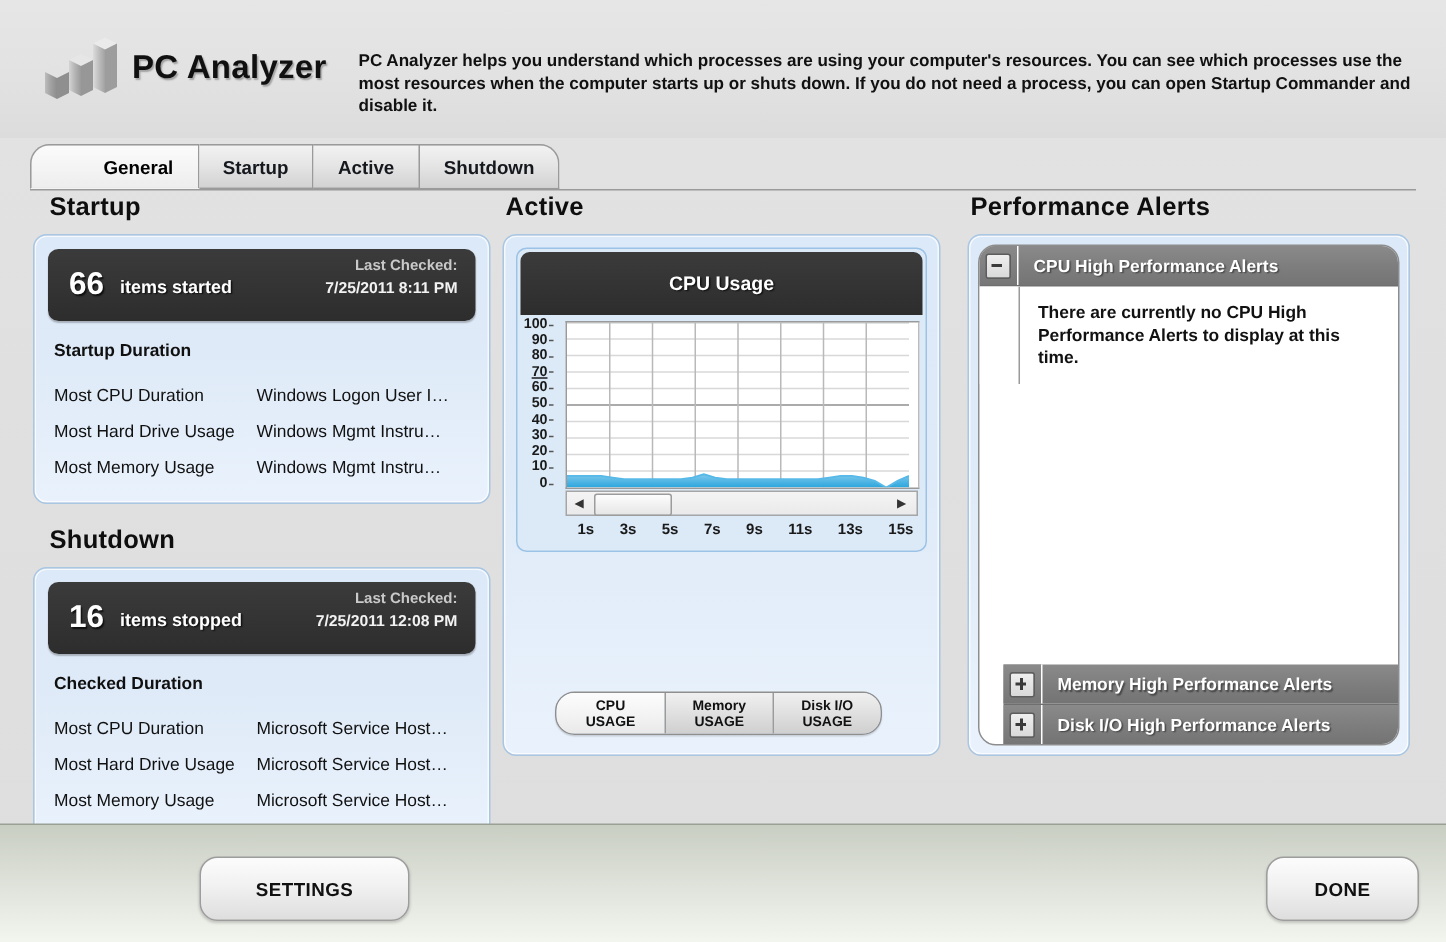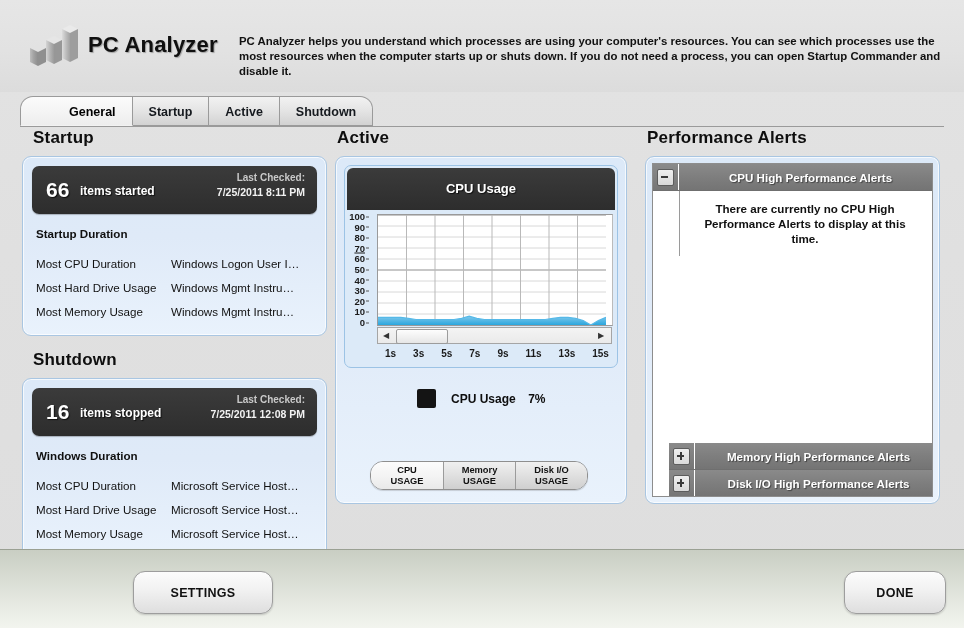--- a/index.html
+++ b/index.html
@@ -207,21 +207,21 @@
     background:linear-gradient(180deg,#f0f0f0 0%,#e0e0e0 50%,#cfcfcf 100%);
     border-left:1px solid #9b9b9b;box-sizing:border-box;cursor:default;
   }
   .segbtn:first-child{border-left:none;}
   .segbtn.sel{background:linear-gradient(180deg,#fcfcfc 0%,#f3f3f3 55%,#e9e9e9 100%);}
 
   
   .alerts-panel{height:348px;padding:6px;position:relative;}
   .alerts-inner{
     position:absolute;left:6px;top:6px;right:6px;bottom:6px;
-    background:#fff;border:1px solid #8d8d8d;border-radius:0;overflow:hidden;text-align:center;
+    background:#fff;border:1px solid #8d8d8d;border-radius:12px;overflow:hidden;
   }
   .alert-head{
     display:flex;align-items:center;height:26px;
     background:linear-gradient(180deg,#8a8a8a 0%,#7e7e7e 50%,#747474 100%);
     border-bottom:1px solid #6f6f6f;
   }
   .exp-box{
     width:26px;height:26px;display:flex;align-items:center;justify-content:center;
     background:linear-gradient(180deg,#8a8a8a,#767676);
     border-right:1px solid #ffffff;box-sizing:border-box;cursor:default;
@@ -364,21 +364,21 @@
 
       <div class="panel">
         <div class="summary">
           <div class="sum-count">16</div>
           <div class="sum-label">items stopped</div>
           <div class="sum-checked">
             <div class="ck-label">Last Checked:</div>
             <div class="ck-val">7/25/2011 12:08 PM</div>
           </div>
         </div>
-        <div class="duration-head">Windows Duration</div>
+        <div class="duration-head">Checked Duration</div>
         <div class="rowlist" id="shutdown-rows">
             <div class="drow">
               <div class="k">Most CPU Duration</div>
               <div class="v">Microsoft Service Host…</div>
             </div>
             <div class="drow">
               <div class="k">Most Hard Drive Usage</div>
               <div class="v">Microsoft Service Host…</div>
             </div>
             <div class="drow">
@@ -452,25 +452,20 @@
                 <span>5s</span>
                 <span>7s</span>
                 <span>9s</span>
                 <span>11s</span>
                 <span>13s</span>
                 <span>15s</span>
               </div>
           </div>
         </div>
 
-        <div class="legend">
-          <span class="swatch"></span>
-          <span class="ltext">CPU Usage</span>
-          <span class="ltext lval">7%</span>
-        </div>
 
         <div class="segbtns" id="seg-host">
             <div class="segbtn sel">
               <span>CPU</span>
               <span>USAGE</span>
             </div>
             <div class="segbtn">
               <span>Memory</span>
               <span>USAGE</span>
             </div>

